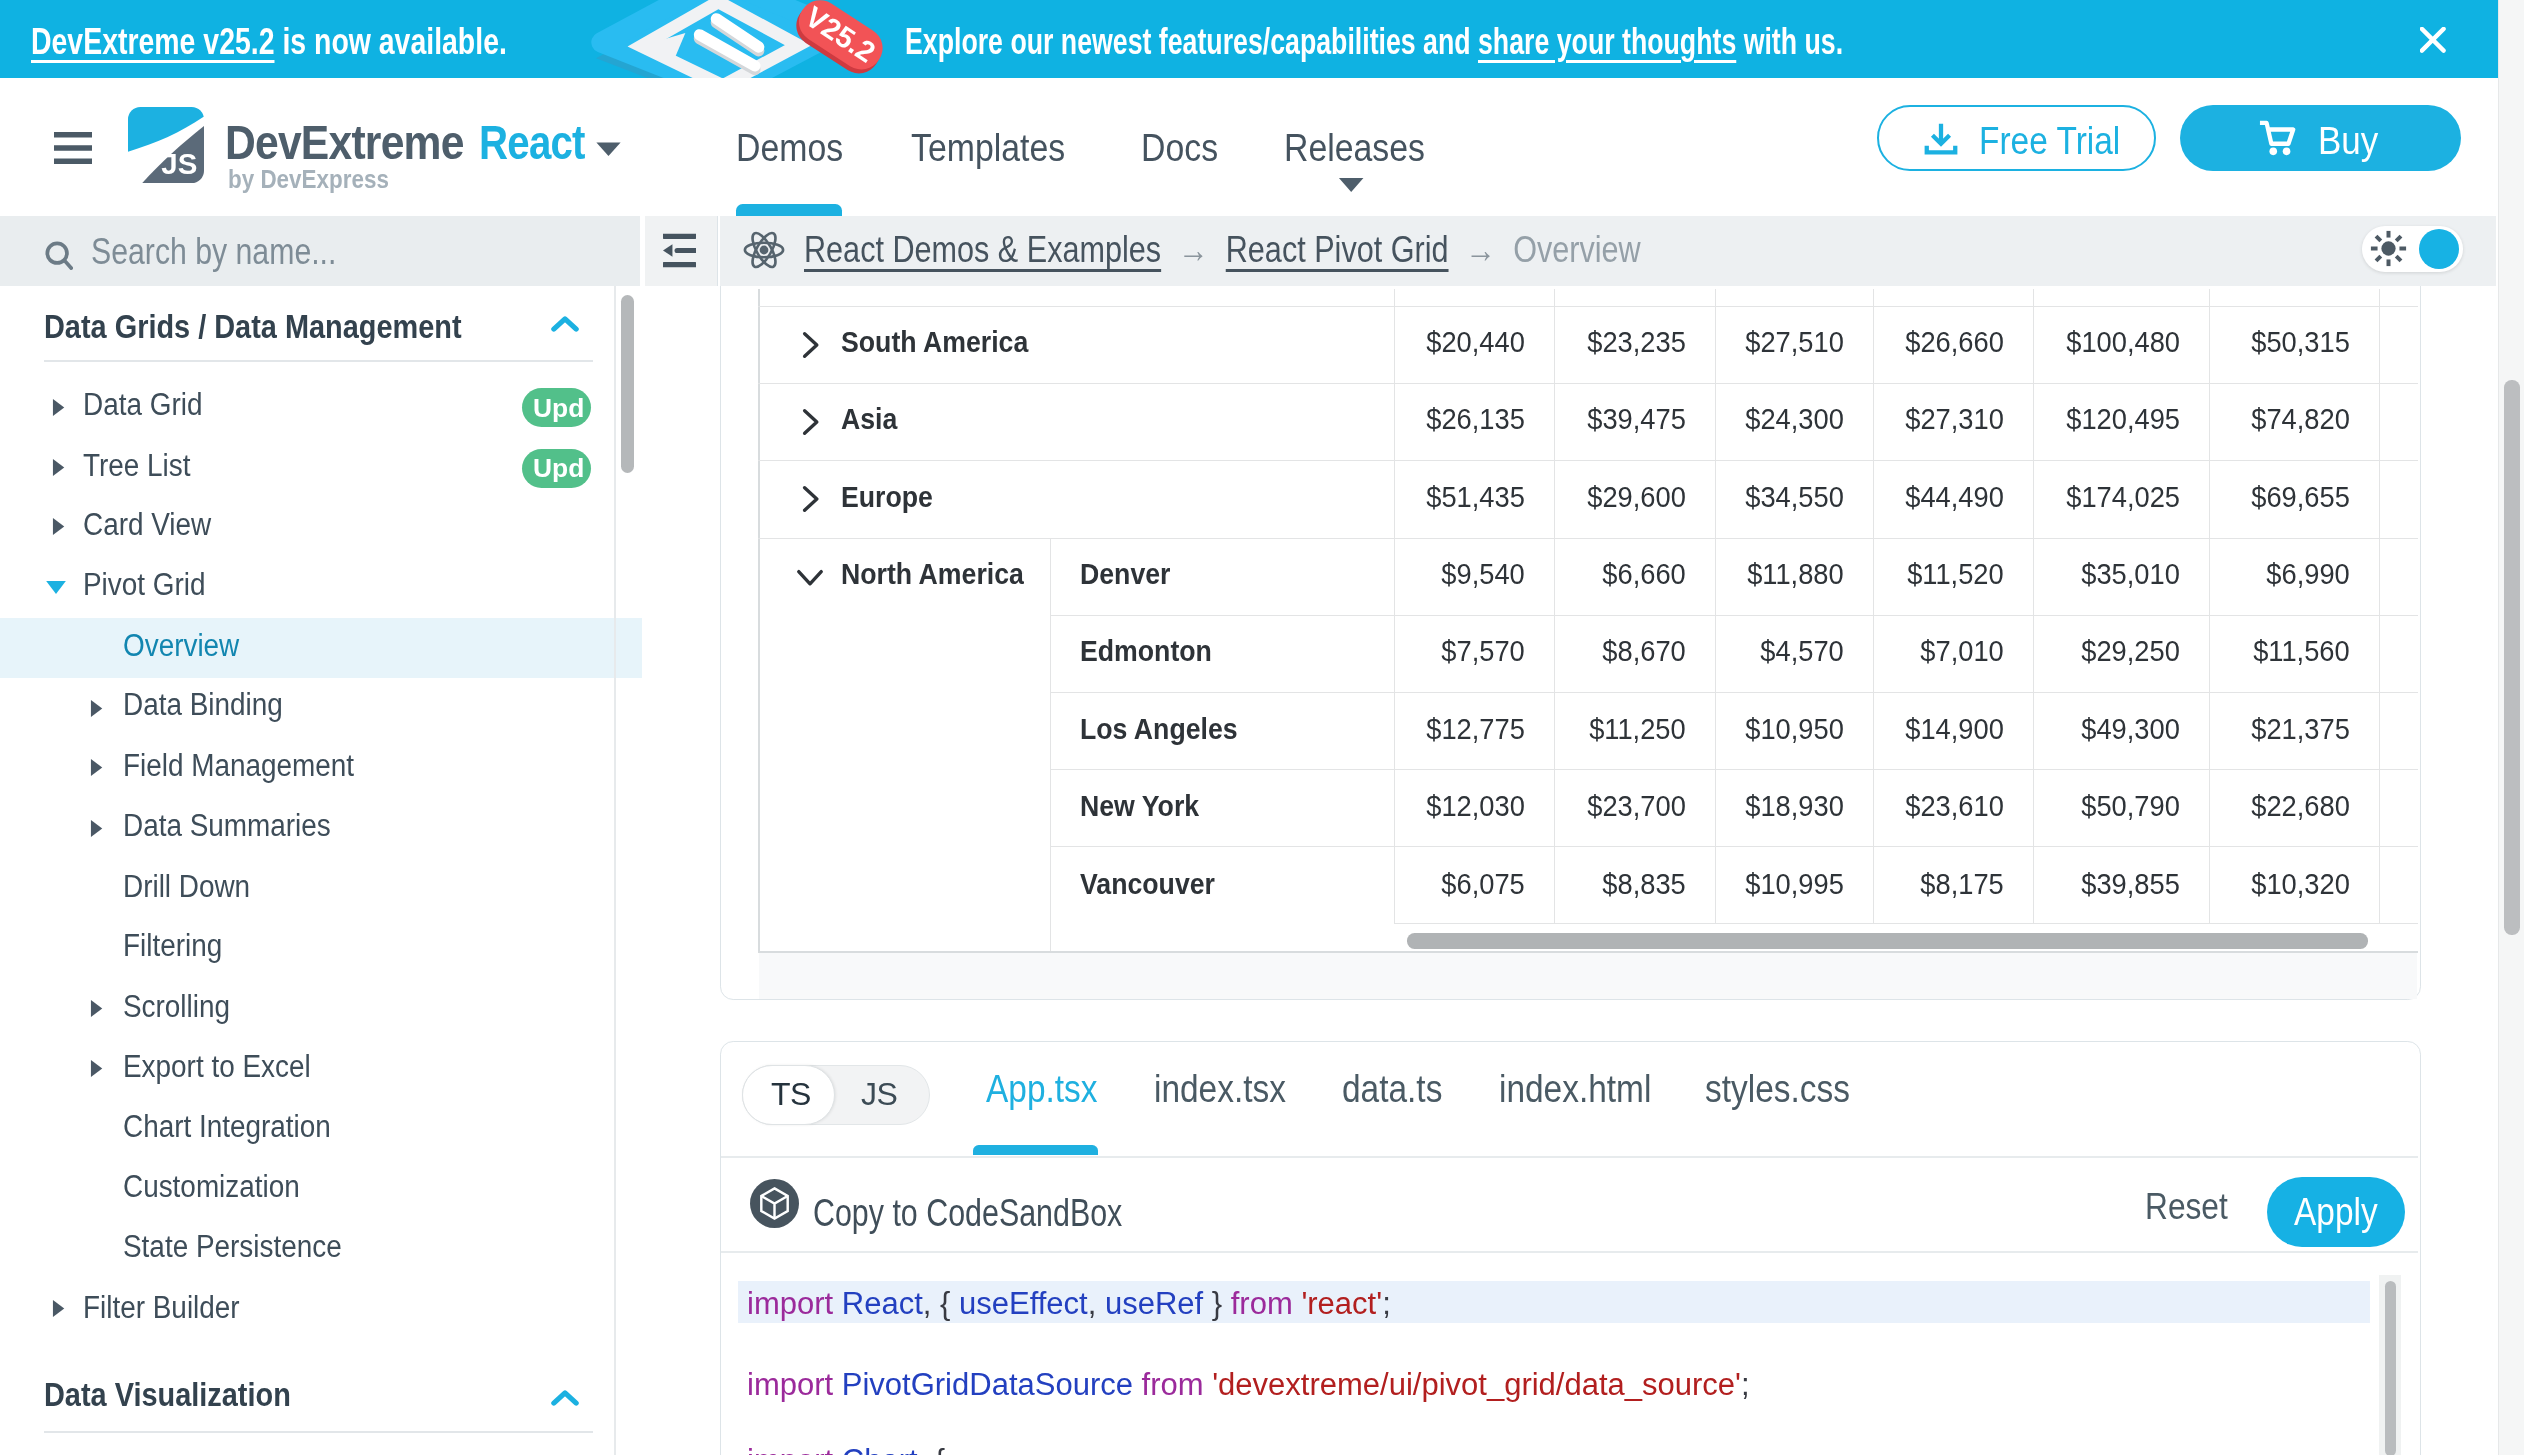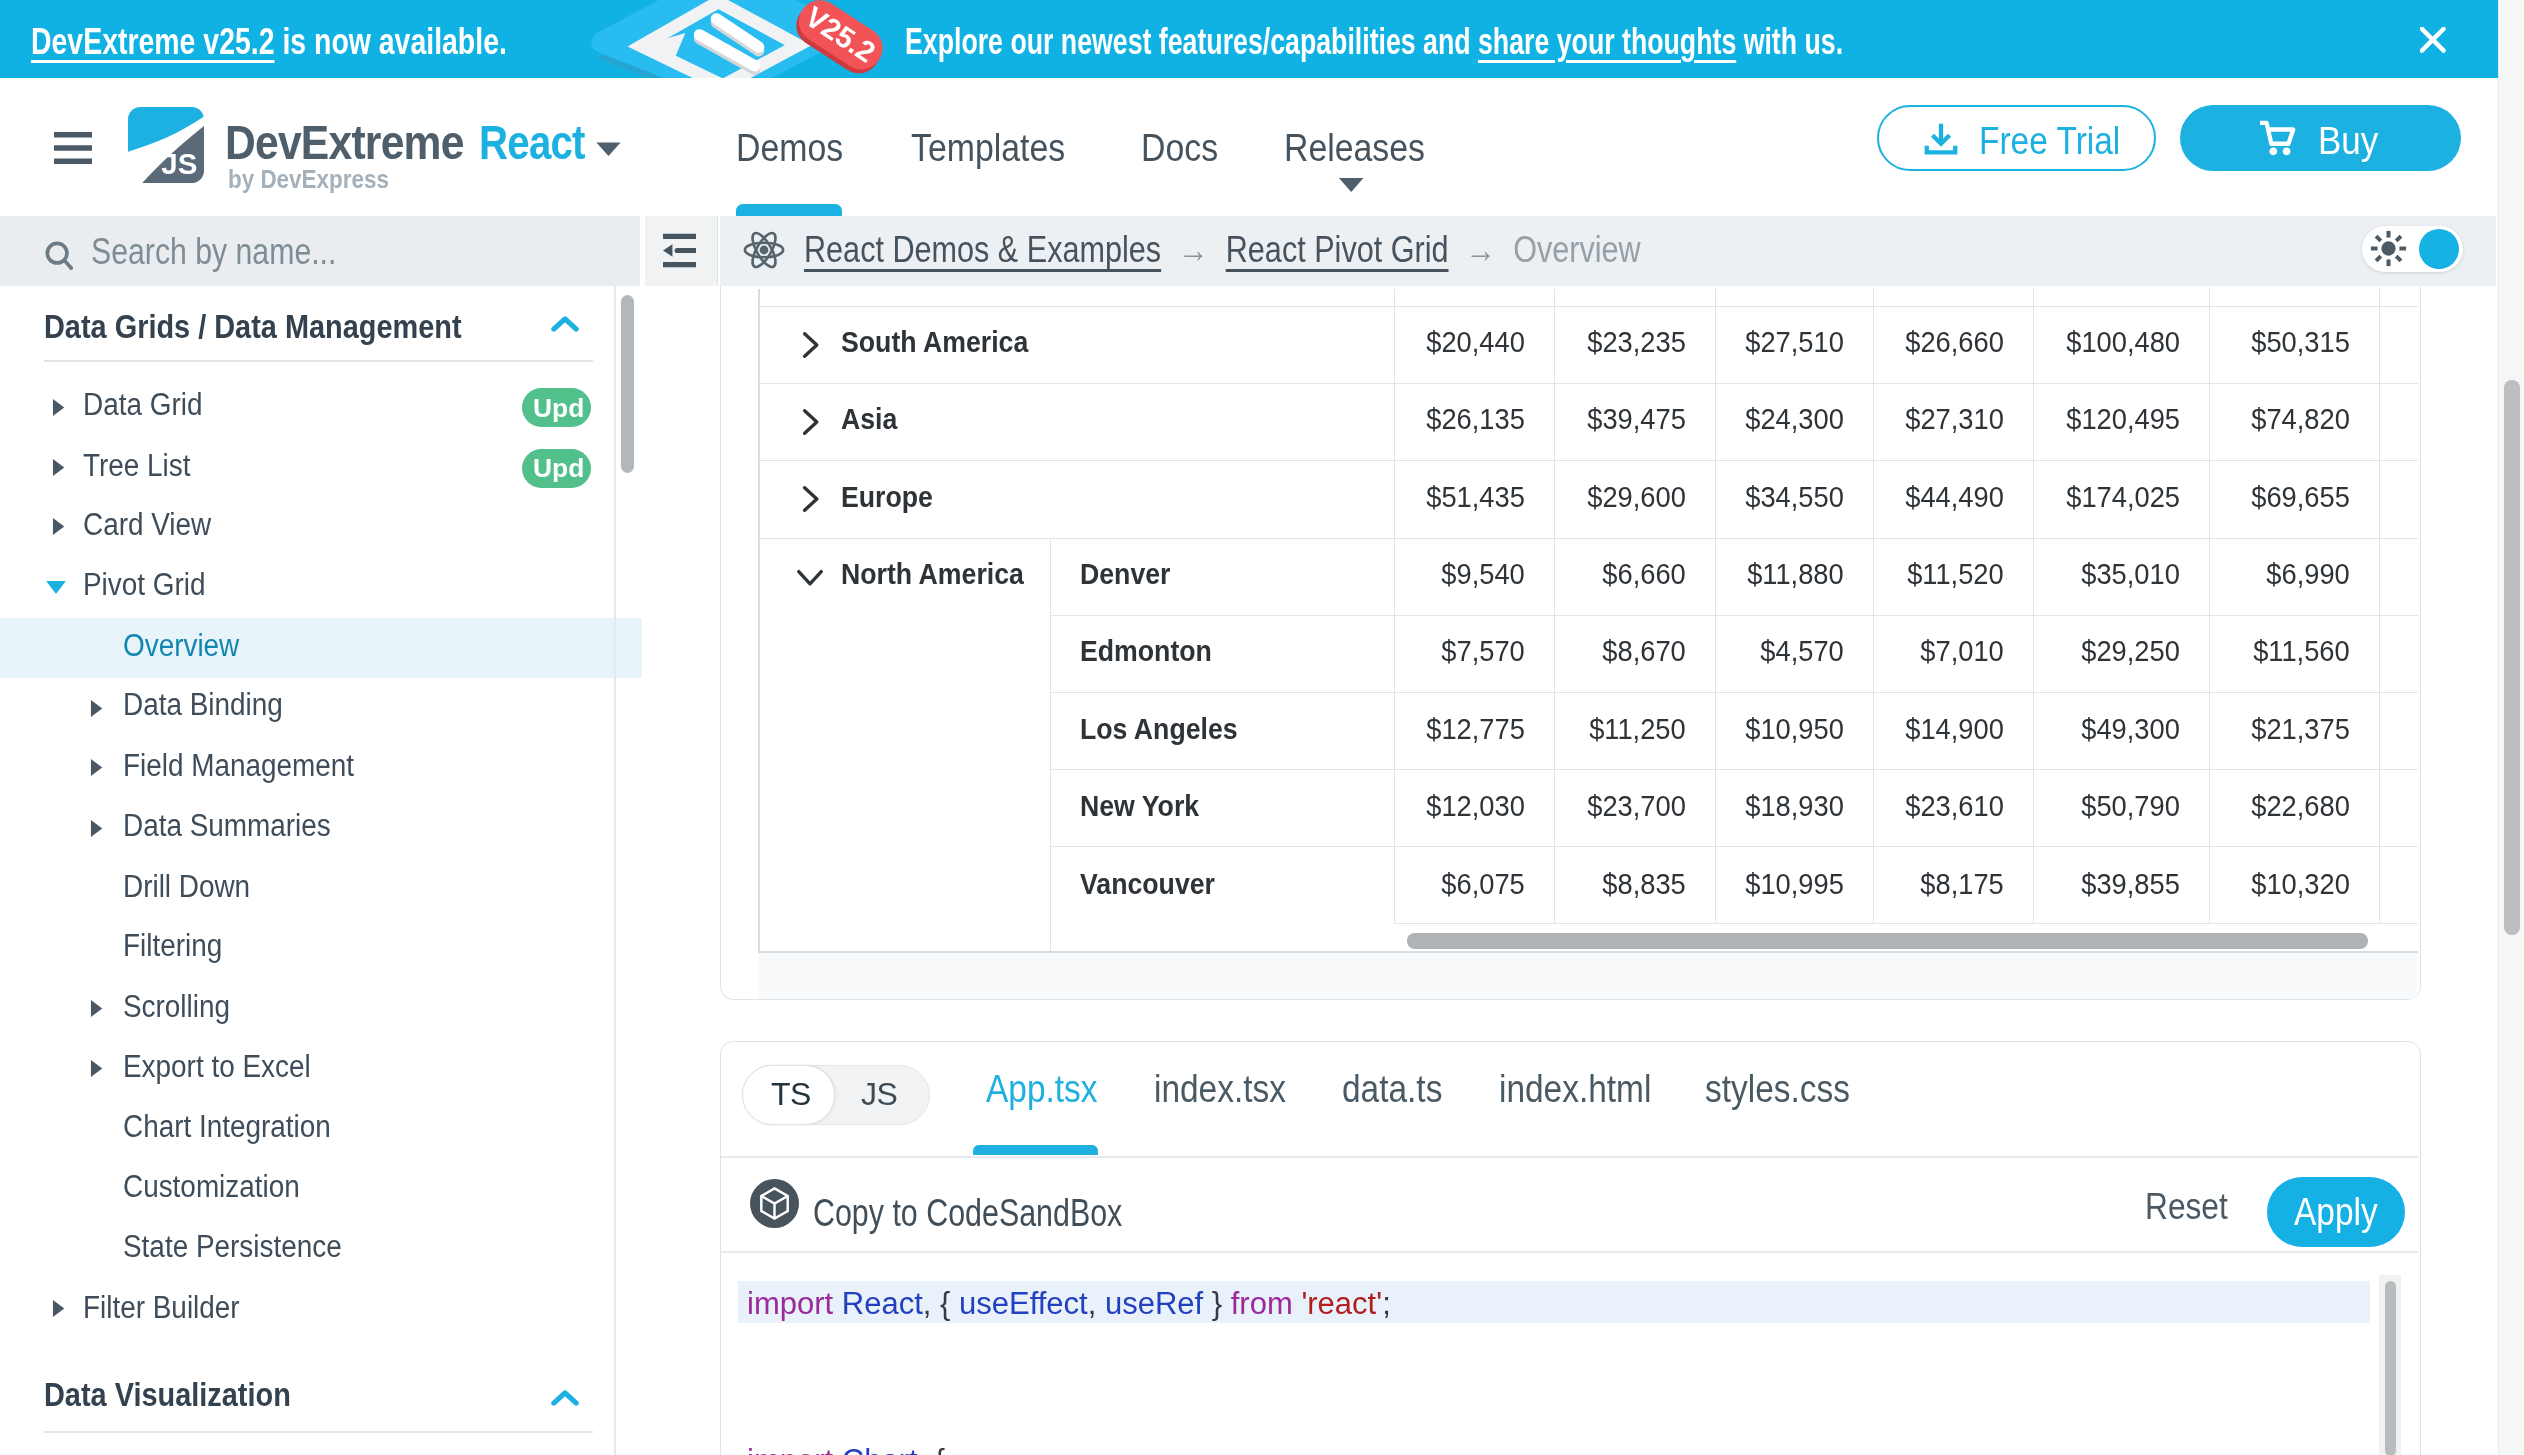--- a/index.html
+++ b/index.html
@@ -123,20 +123,21 @@
 <path d="M19,14 L33,22 M33,14 L19,22" stroke-width="0"></path>
 </g>
 </svg>
 <div class="txt" style="left:813px;top:1192px;font-size:38px;color:#404e59;transform:scaleX(0.80);">Copy to CodeSandBox</div>
 <div class="txt" style="left:2145px;top:1186px;font-size:36px;color:#4a5a64;transform:scaleX(0.88);">Reset</div>
 <div class="abs" style="left:2267px;top:1177px;width:138px;height:70px;background:#16b1e4;border-radius:35px;"></div>
 <div class="txt" style="left:2294px;top:1191px;font-size:38px;font-weight:500;color:#fff;transform:scaleX(0.88);">Apply</div>
 <div class="abs" style="left:721px;top:1251px;width:1697px;height:1.9px;background:#e7ebed;"></div>
 <div class="abs" style="left:738px;top:1281px;width:1632px;height:42px;background:#e9f1fb;"></div>
 <div class="txt" style="left:747px;top:1286px;font-size:31px;font-weight:500;letter-spacing:0px;"><span style="color:#9b2a9b;">import</span> <span style="color:#2340c0;">React</span><span style="color:#383a42;">, {</span> <span style="color:#2340c0;">useEffect</span><span style="color:#383a42;">,</span> <span style="color:#2340c0;">useRef</span> <span style="color:#383a42;">}</span> <span style="color:#9b2a9b;">from</span> <span style="color:#b21f1f;">'react'</span><span style="color:#383a42;">;</span></div>
+<div class="txt" style="left:747px;top:1367px;font-size:31px;font-weight:500;letter-spacing:0px;"><span style="color:#9b2a9b;">import</span> <span style="color:#2340c0;">PivotGridDataSource</span> <span style="color:#9b2a9b;">from</span> <span style="color:#b21f1f;">'devextreme/ui/pivot_grid/data_source'</span><span style="color:#383a42;">;</span></div>
 <div class="txt" style="left:747px;top:1443px;font-size:31px;font-weight:500;letter-spacing:0px;"><span style="color:#9b2a9b;">import</span> <span style="color:#2340c0;">Chart</span><span style="color:#383a42;">, {</span></div>
 <div class="abs" style="left:2379px;top:1275px;width:22px;height:181px;background:#f0f2f2;"></div>
 <div class="abs" style="left:2385px;top:1281px;width:11.3px;height:175px;background:#b9bcbe;border-radius:5.7px;"></div>
 <div class="abs" style="left:0;top:286px;width:642px;height:1170px;background:#fff;"></div>
 <div class="txt" style="left:44px;top:307px;font-size:34px;font-weight:600;color:#33424e;transform:scaleX(0.85);">Data Grids / Data Management</div>
 <svg class="abs" style="left:551px;top:314px;" width="28" height="19" viewBox="0 0 30 20">
       <path d="M3,16 L15,5 L27,16" stroke="#1cb1e1" stroke-width="5.5" fill="none" stroke-linecap="round" stroke-linejoin="round"></path>
     </svg>
 <div class="abs" style="left:44px;top:360px;width:549px;height:1.9px;background:#e2e6e9;"></div>
 <div class="txt" style="left:83px;top:387px;font-size:31px;font-weight:400;color:#3e4d59;transform:scaleX(0.9);">Data Grid</div>

